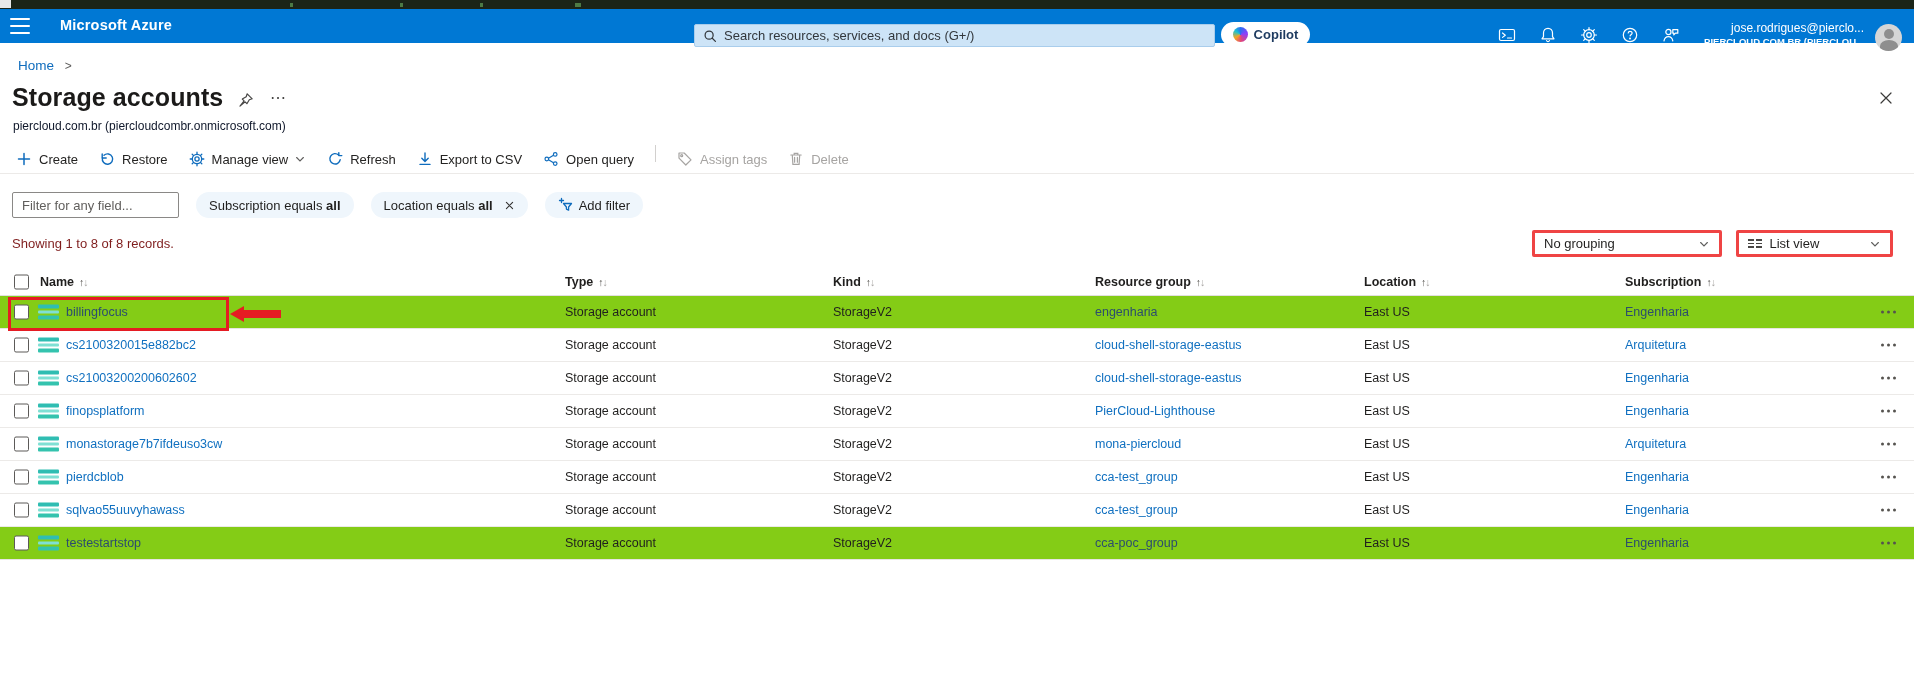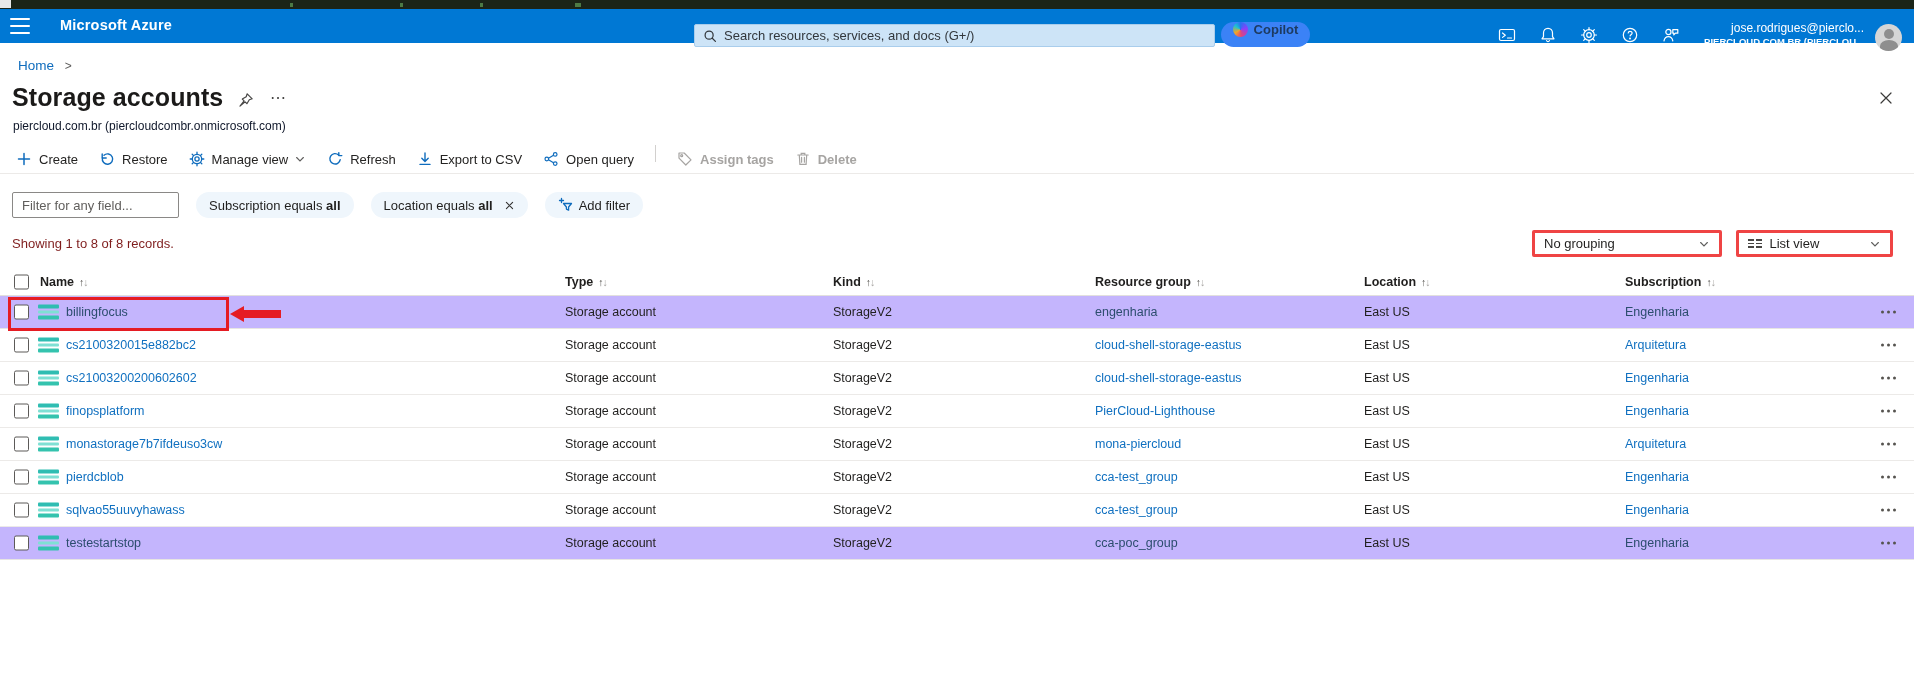--- a/index.html
+++ b/index.html
@@ -13,21 +13,21 @@
   .top-strip .gm { position:absolute; top:3px; width:3px; height:4px; background:#4d7a44; }
 
   
   .topbar { position:absolute; left:0; top:9px; width:1914px; height:34px; background:#0078d4; color:#fff; }
   .hamburger { position:absolute; left:10px; top:9px; width:20px; height:16px; display:flex; flex-direction:column; justify-content:space-between; cursor:pointer; }
   .hamburger i { display:block; height:2px; background:#fff; border-radius:1px; }
   .brand { position:absolute; left:60px; top:8px; font-size:14.5px; font-weight:700; letter-spacing:.2px; }
   .searchbox { position:absolute; left:694px; top:15px; width:521px; height:23px; background:#cde4f7; border:1px solid #a9cdec; border-radius:2px; display:flex; align-items:center; padding:0 8px; gap:7px; }
   .searchbox input { flex:1; border:none; outline:none; background:transparent; font-family:"Liberation Sans",sans-serif; font-size:13px; color:#4d7c0f; }
   .searchbox input::placeholder { color:#32373c; opacity:1; }
-  .copilot { position:absolute; left:1221px; top:13px; width:89px; height:25px; background:#3b82f6; border-radius:13px; display:flex; align-items:flex-start; justify-content:center; gap:6px; cursor:pointer; }
+  .copilot { position:absolute; left:1221px; top:13px; width:89px; height:25px; background:#ffffff; border-radius:13px; display:flex; align-items:center; justify-content:center; gap:6px; cursor:pointer; }
   .copilot .cp-ic { width:15px; height:15px; border-radius:50%; background:conic-gradient(#2a6ff1,#8a3ffc 22%,#e0457b 48%,#f5a623 66%,#19c3d4 85%,#2a6ff1); }
   .copilot span.lbl { font-size:13px; font-weight:700; color:#1d3a5f; }
   .tb-icons { position:absolute; left:1498px; top:9px; height:34px; display:flex; align-items:center; gap:23px; }
   .tb-icons .ic { width:18px; height:18px; color:#fff; cursor:pointer; }
   .tb-user { position:absolute; right:50px; top:12px; text-align:right; line-height:1.25; }
   .tb-user .email { font-size:12px; }
   .tb-user .tenant { font-size:9.5px; font-weight:700; }
   .avatar { position:absolute; right:12px; top:15px; width:27px; height:27px; border-radius:50%; background:#d6d6d6; overflow:hidden; cursor:pointer; }
   .avatar .head { position:absolute; left:8.5px; top:5px; width:10px; height:10px; border-radius:50%; background:#8e8e8e; }
   .avatar .bod { position:absolute; left:4.5px; top:16px; width:18px; height:12px; border-radius:50% 50% 0 0; background:#8e8e8e; }
@@ -39,21 +39,21 @@
   .page-title { position:absolute; left:12px; top:83px; font-size:25px; font-weight:700; color:#1b1a19; letter-spacing:.1px; }
   .title-pin { position:absolute; left:238px; top:92px; width:16px; height:16px; color:#474645; cursor:pointer; }
   .title-more { position:absolute; left:270px; top:88px; color:#474645; font-size:16px; letter-spacing:2px; cursor:pointer; }
   .page-subtitle { position:absolute; left:13px; top:119px; font-size:12px; color:#0f172a; }
   .close-x { position:absolute; right:20px; top:90px; width:16px; height:16px; color:#3b3a39; cursor:pointer; }
 
   
   .toolbar { position:absolute; left:0; top:145px; width:1914px; height:29px; display:flex; padding-left:16px; gap:21px; border-bottom:1px solid #eceae8; }
   .tbi { display:flex; align-items:center; gap:7px; font-size:13px; color:#252423; cursor:pointer; white-space:nowrap; }
   .tbi .ic { width:16px; height:16px; color:#0f6cbd; }
-  .tbi.disabled { color:#a6a4a2; cursor:default;font-weight:bold; }
+  .tbi.disabled { color:#a6a4a2; cursor:default; }
   .tbi.disabled .ic { color:#a6a4a2; }
   .tbi .chev { width:12px; height:12px; color:#5f5e5d; margin-left:-1px; }
   .tb-div { width:1px; height:17px; background:#d2d0ce; }
 
   
   .filter-row { position:absolute; left:12px; top:192px; height:26px; display:flex; align-items:center; gap:17px; }
   .filter-input { width:167px; height:26px; border:1px solid #8a8886; border-radius:2px; font-family:"Liberation Sans",sans-serif; font-size:13px; padding:0 9px; color:#323130; outline:none; }
   .filter-input::placeholder { color:#605e5c; opacity:1; }
   .pill { height:26px; background:#eff6fc; border-radius:13px; display:flex; align-items:center; padding:0 13px; gap:5px; font-size:13px; color:#201f1e; cursor:pointer; white-space:nowrap; }
   .pill b { font-weight:700; }
@@ -73,21 +73,21 @@
 
   
   .thead { position:absolute; left:0; top:268px; width:1914px; height:28px; border-bottom:1px solid #e2e0de; }
   .hcol { position:absolute; top:50%; transform:translateY(-50%); font-size:12.5px; font-weight:700; color:#201f1e; display:flex; gap:5px; align-items:center; cursor:pointer; white-space:nowrap; }
   .sort { font-size:10.5px; letter-spacing:-1px; font-weight:400; }
   .sort .up { color:#55534f; } .sort .dn { color:#aaa8a6; }
   .cb { position:absolute; left:14px; top:50%; transform:translateY(-50%); width:15px; height:15px; border:1px solid #5c5a58; border-radius:2px; background:#fff; cursor:pointer; }
   .h0{left:40px}.h1{left:565px}.h2{left:833px}.h3{left:1095px}.h4{left:1364px}.h5{left:1625px}
   .tbody { position:absolute; left:0; top:296px; width:1914px; }
   .trow { position:relative; width:1914px; height:33px; background:#fff; border-bottom:1px solid #eceae8; }
-  .trow.gray { background:#c4b5fd; border-bottom:1px solid #e7e5e3; }
+  .trow.gray { background:#84cc16; border-bottom:1px solid #e7e5e3; }
   .cell { position:absolute; top:50%; transform:translateY(-50%); font-size:12.5px; color:#201f1e; white-space:nowrap; }
   .d0{left:66px}.d1{left:565px}.d2{left:833px}.d3{left:1095px}.d4{left:1364px}.d5{left:1625px}
   a.cell { color:#1070c0; text-decoration:none; cursor:pointer; }
   .trow.gray a.cell { color:#2c4d6e; }
   .sicon { position:absolute; left:38px; top:50%; transform:translateY(-50%); width:21px; height:15px; display:flex; flex-direction:column; gap:2px; }
   .sicon i { display:block; border-radius:1px; }
   .sicon .b1 { height:4.5px; background:#2fbdb2; }
   .sicon .b2 { height:3px;  background:#7fe0d4; }
   .sicon .b3 { height:4.5px; background:#34c3ae; }
   .more { position:absolute; right:18px; top:50%; transform:translateY(-50%); display:flex; gap:3px; cursor:pointer; }

